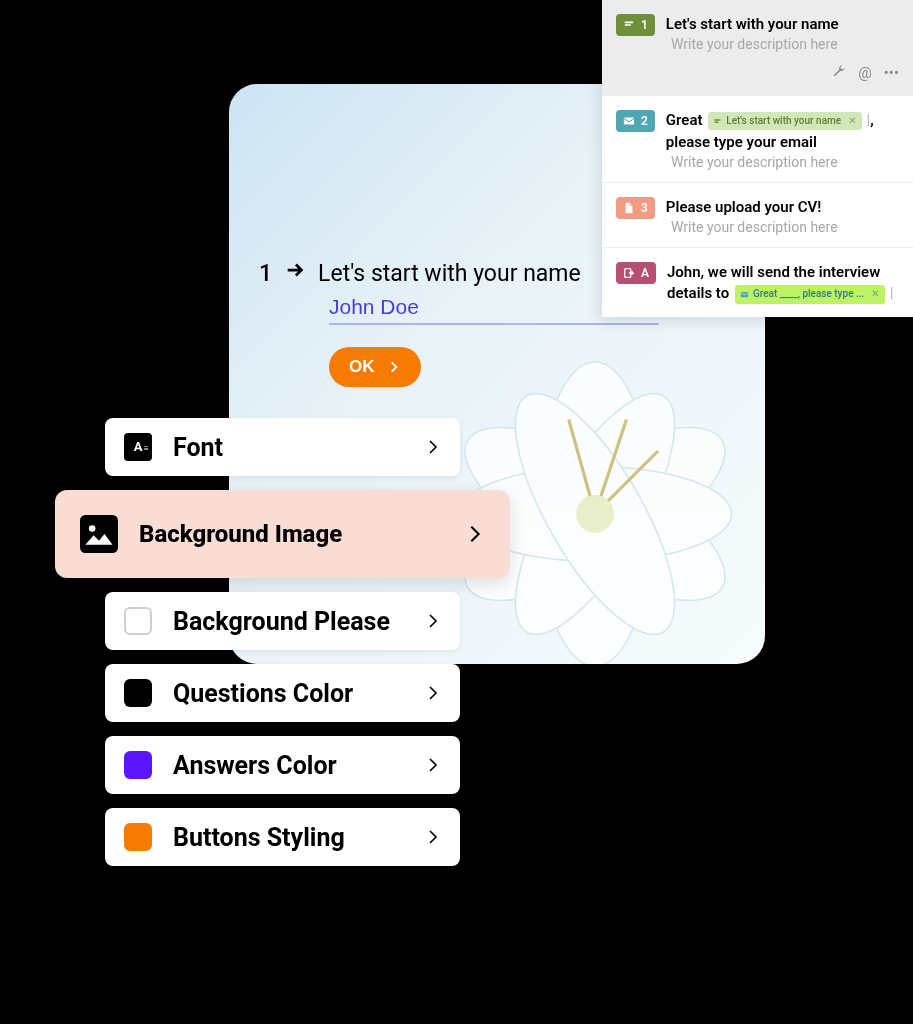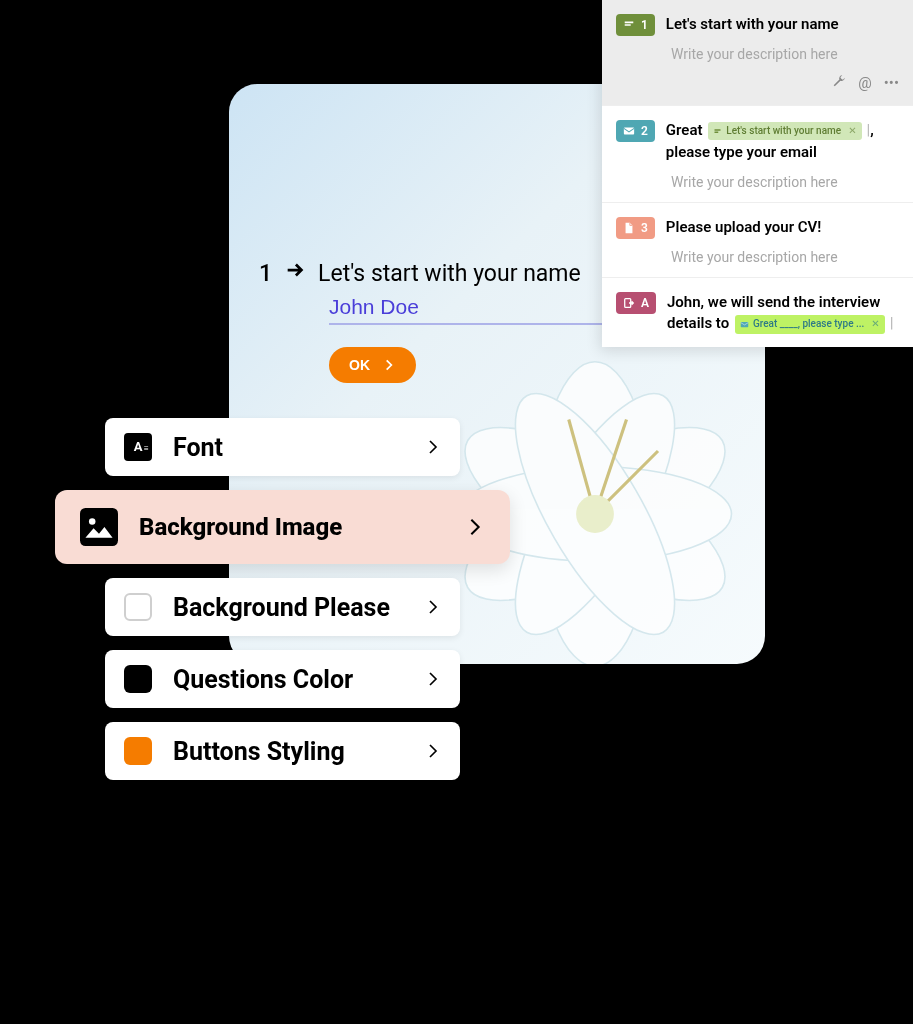--- a/index.html
+++ b/index.html
@@ -62,21 +62,21 @@
   }
   .answer-input::placeholder { color: #6e63e8; }
   .ok-btn {
     margin: 22px 0 0 70px;
     display: inline-flex;
     align-items: center;
     gap: 12px;
     background: #f57c00;
     color: #fff;
     font-weight: 700;
-    font-size: 14px;
+    font-size: 17px;
     border: none;
     border-radius: 22px;
     padding: 10px 20px;
     cursor: pointer;
   }
   .ok-btn svg { stroke: #fff; }
 
   
   .settings {
     position: absolute;
@@ -92,21 +92,21 @@
     border-radius: 8px;
     display: flex;
     align-items: center;
     padding: 14px 18px;
     gap: 20px;
     cursor: pointer;
     box-shadow: 0 2px 6px rgba(0,0,0,0.08);
   }
   .settings-item.active {
     background: #f9dcd4;
-    padding: 17px 24px;
+    padding: 24px 24px;
     border-radius: 12px;
     box-shadow: 0 6px 18px rgba(0,0,0,0.12);
     margin-left: -50px;
     width: 455px;
   }
   .settings-item.active .settings-label {
     font-weight: 800;
     font-size: 24px;
   }
   .settings-icon {
@@ -172,21 +172,20 @@
     color: #000;
     font-size: 15px;
     font-weight: 600;
     line-height: 1.45;
     flex: 1;
   }
   .qdesc {
     color: #a7a7a7;
     font-size: 14px;
     margin-left: 55px;
-    margin-top: 10px;
   }
   .qtools {
     display: flex;
     gap: 12px;
     justify-content: flex-end;
     margin-top: 12px;
     color: #888;
     font-size: 15px;
   }
   .chip {
@@ -288,20 +287,29 @@
   <div class="settings-item">
     <div class="settings-icon">
       <span class="swatch" style="background:#000000"></span>
     </div>
     <span class="settings-label">Questions Color</span>
     <svg class="chev" width="18" height="18" viewBox="0 0 24 24">
         <path d="M8 4l8 8-8 8"></path>
       </svg>
   </div>
 
+  <div class="settings-item">
+    <div class="settings-icon">
+      <span class="swatch" style="background:#5a17ff"></span>
+    </div>
+    <span class="settings-label">Answers Color</span>
+    <svg class="chev" width="18" height="18" viewBox="0 0 24 24">
+        <path d="M8 4l8 8-8 8"></path>
+      </svg>
+  </div>
 
   <div class="settings-item">
     <div class="settings-icon">
       <span class="swatch" style="background:#f57c00"></span>
     </div>
     <span class="settings-label">Buttons Styling</span>
     <svg class="chev" width="18" height="18" viewBox="0 0 24 24">
         <path d="M8 4l8 8-8 8"></path>
       </svg>
   </div>

